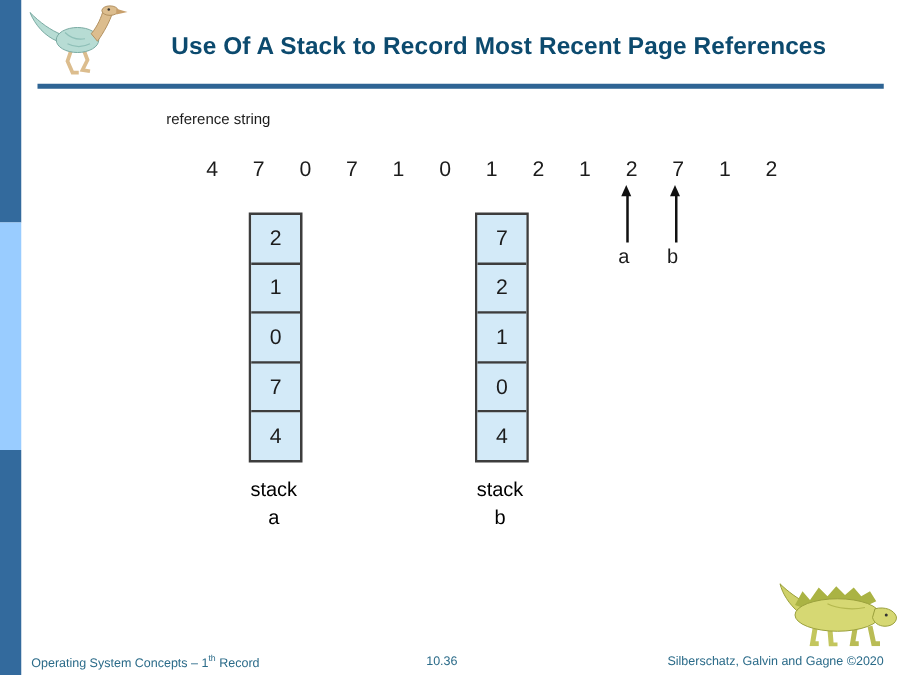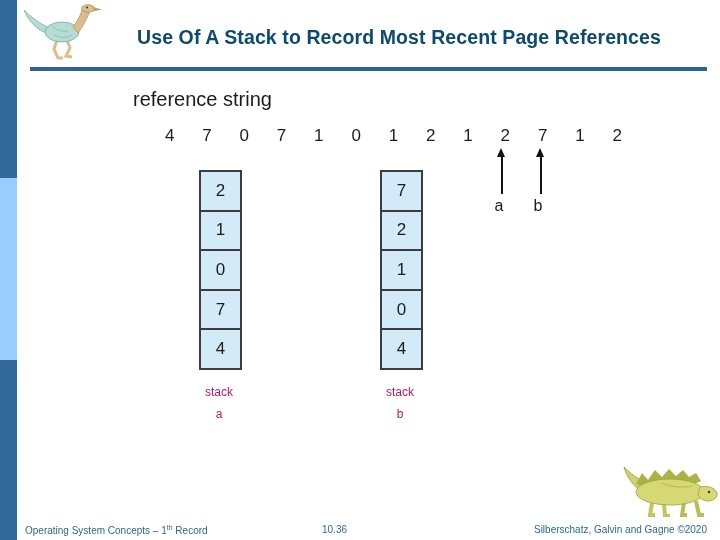--- a/index.html
+++ b/index.html
@@ -11,45 +11,45 @@
   
   #sidebar-top{left:0;top:0;width:17px;height:178px;background:#336a9d;}
   #sidebar-mid{left:0;top:178px;width:17px;height:182px;background:#99ccff;}
   #sidebar-bottom{left:0;top:360px;width:17px;height:180px;background:#336a9d;}
   
   #dino-top{left:22px;top:2px;width:90px;height:62px;}
   #slide-title{left:85px;top:26px;width:628px;text-align:center;
     font-size:19.5px;font-weight:bold;color:#0c4a6e;letter-spacing:0.1px;white-space:nowrap;}
   #title-rule{left:30px;top:67px;width:677px;height:4px;background:#2e6494;}
   
-  #ref-label{left:133px;top:88px;font-size:20px;color:#1c1c1c;}
+  #ref-label{left:133px;top:88px;font-size:12px;color:#1c1c1c;}
   #ref-row{left:151px;top:126px;display:flex;}
   .ref-num{width:37.3px;text-align:center;font-size:17px;color:#1c1c1c;}
   .arrow{width:9px;}
   .arrow .head{width:0;height:0;border-left:4.5px solid transparent;border-right:4.5px solid transparent;border-bottom:9px solid #111;}
   .arrow .shaft{position:absolute;left:3.5px;top:8px;width:2px;height:38px;background:#111;}
   #arrow-a{left:497px;top:148px;height:47px;}
   #arrow-b{left:536px;top:148px;height:47px;}
   .arrow-label{top:197px;width:20px;text-align:center;font-size:16px;color:#1c1c1c;}
   #arrow-label-a{left:489px;}
   #arrow-label-b{left:528px;}
   .stack{width:39px;border:2px solid #3d3d3d;}
   #stack-before{left:199px;top:170px;}
   #stack-after{left:380px;top:170px;}
   .cell{height:37.6px;background:#d3eaf8;border-bottom:2px solid #3d3d3d;
     display:flex;align-items:center;justify-content:center;font-size:17px;color:#1c1c1c;}
   .cell:last-child{border-bottom:none;}
-  .stack-label{top:382px;width:120px;text-align:center;font-size:12px;line-height:21.5px;color:#be185d;}
+  .stack-label{top:382px;width:120px;text-align:center;font-size:16px;line-height:21.5px;color:#000000;}
   #stack-before-label{left:159px;}
   #stack-after-label{left:340px;}
   
   .footer{top:524px;font-size:10px;color:#2b6b89;white-space:nowrap;}
   #footer-left{left:25px;}
   #footer-left sup{font-size:7px;}
-  #footer-center{left:322px;width:60px;text-align:left;}
+  #footer-center{left:306px;width:60px;text-align:right;}
   #footer-right{right:13px;}
   #dino-bottom{left:622px;top:461px;width:98px;height:56px;}
 </style>
 </head>
 <body>
 
 <div class="abs" id="sidebar-top"></div>
 <div class="abs" id="sidebar-mid"></div>
 <div class="abs" id="sidebar-bottom"></div>
 

